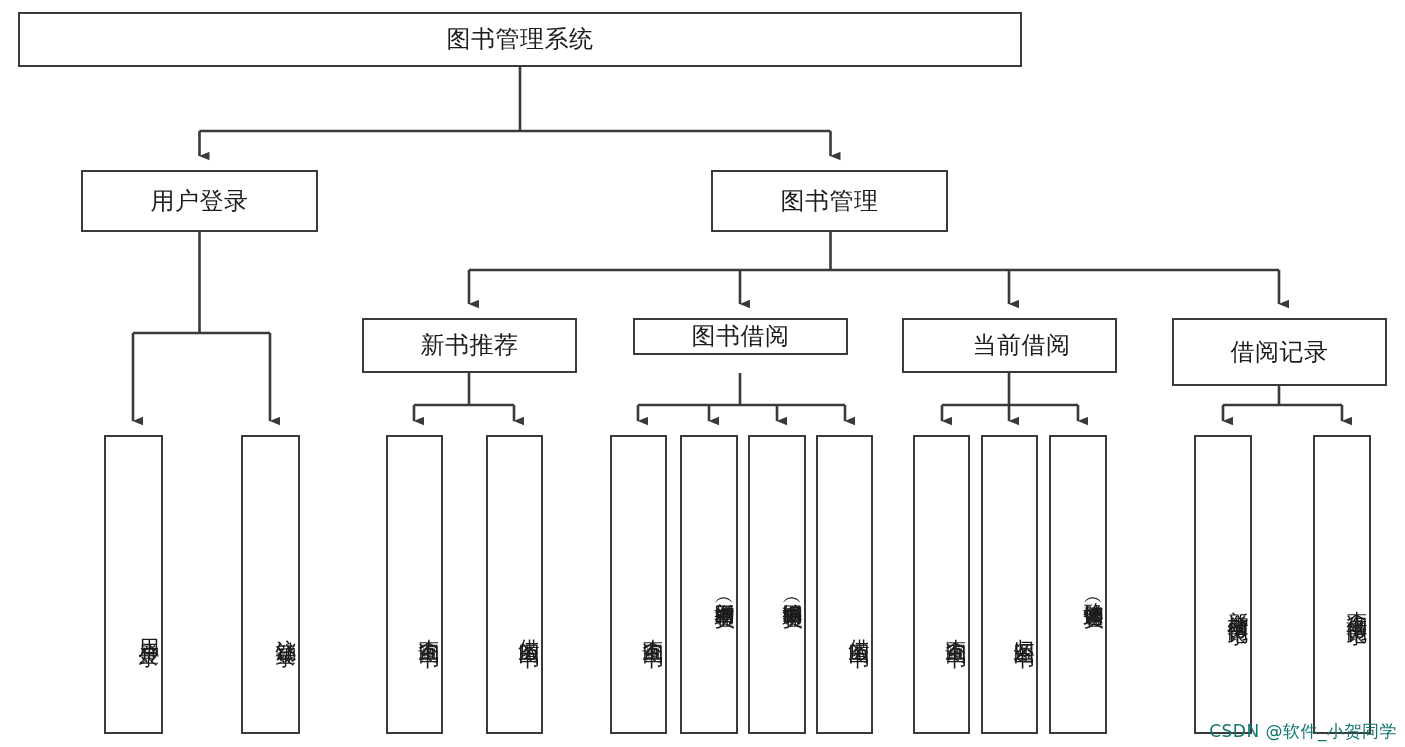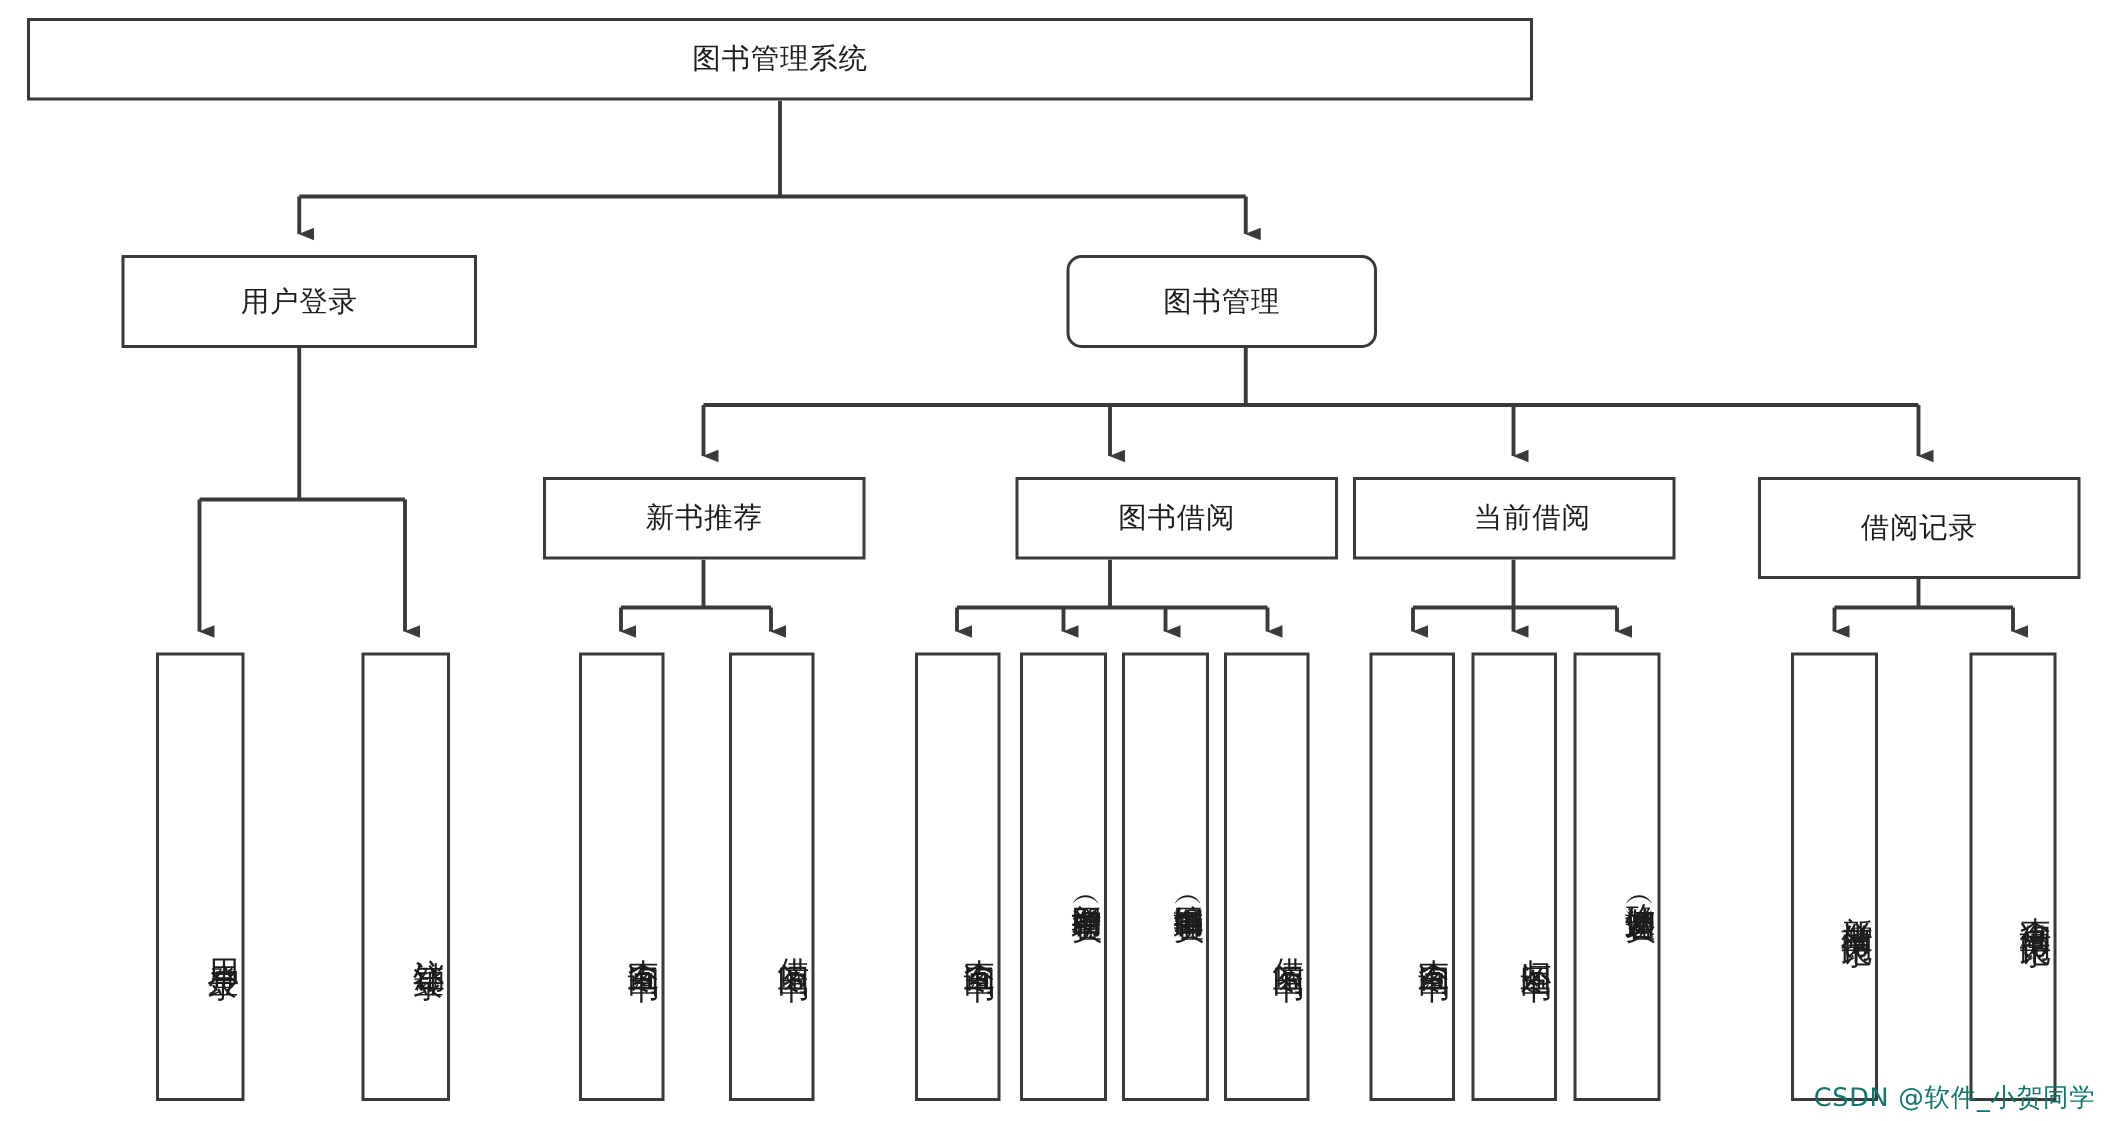--- a/index.html
+++ b/index.html
@@ -30,21 +30,21 @@
     position: absolute;
     box-sizing: border-box;
     background: #ffffff;
     border: 2px solid #3a3a3a;
     display: flex;
     align-items: center;
     justify-content: center;
     color: #1c1c1c;
   }
   .node-h {
-    font-size: 19px;
+    font-size: 24px;
     letter-spacing: 0.5px;
     line-height: 1.2;
     white-space: nowrap;
   }
   .node-v {
     writing-mode: vertical-rl;
     text-orientation: upright;
     font-size: 21px;
     letter-spacing: 3px;
     line-height: 1.15;
@@ -120,24 +120,24 @@
       <path d="M 1279,373 L 1279,405"></path>
       <path d="M 1223,405 L 1342,405"></path>
       <path d="M 1223,405 L 1223,421" marker-end="url(#arrowhead)"></path>
       <path d="M 1342,405 L 1342,421" marker-end="url(#arrowhead)"></path>
     </g>
   </svg>
 
   <div class="node node-h" style="left:18px; top:12px; width:1004px; height:55px;">图书管理系统</div>
 
   <div class="node node-h" style="left:81px; top:170px; width:237px; height:62px;">用户登录</div>
-  <div class="node node-h" style="left:711px; top:170px; width:207px; height:62px;border-radius:10px;">图书管理</div>
+  <div class="node node-h" style="left:711px; top:170px; width:237px; height:62px;">图书管理</div>
 
   <div class="node node-h" style="left:362px; top:318px; width:215px; height:55px;">新书推荐</div>
-  <div class="node node-h" style="left:633px; top:318px; width:215px; height:55px;margin-left:44px;">图书借阅</div>
+  <div class="node node-h" style="left:633px; top:318px; width:215px; height:37px;">图书借阅</div>
   <div class="node node-h" style="left:902px; top:318px; width:215px; height:55px;padding-left:24px;">当前借阅</div>
   <div class="node node-h" style="left:1172px; top:318px; width:215px; height:68px;">借阅记录</div>
 
   <div class="node node-v" style="left:104px; top:435px; width:59px; height:299px; padding-top:86px;">用户登录</div>
   <div class="node node-v" style="left:241px; top:435px; width:59px; height:299px; padding-top:86px;">注销登录</div>
 
   <div class="node node-v" style="left:386px; top:435px; width:57px; height:299px; padding-top:86px;">查询图书</div>
   <div class="node node-v" style="left:486px; top:435px; width:57px; height:299px; padding-top:86px;">借阅图书</div>
 
   <div class="node node-v" style="left:610px; top:435px; width:57px; height:299px; padding-top:86px;">查询图书</div>

